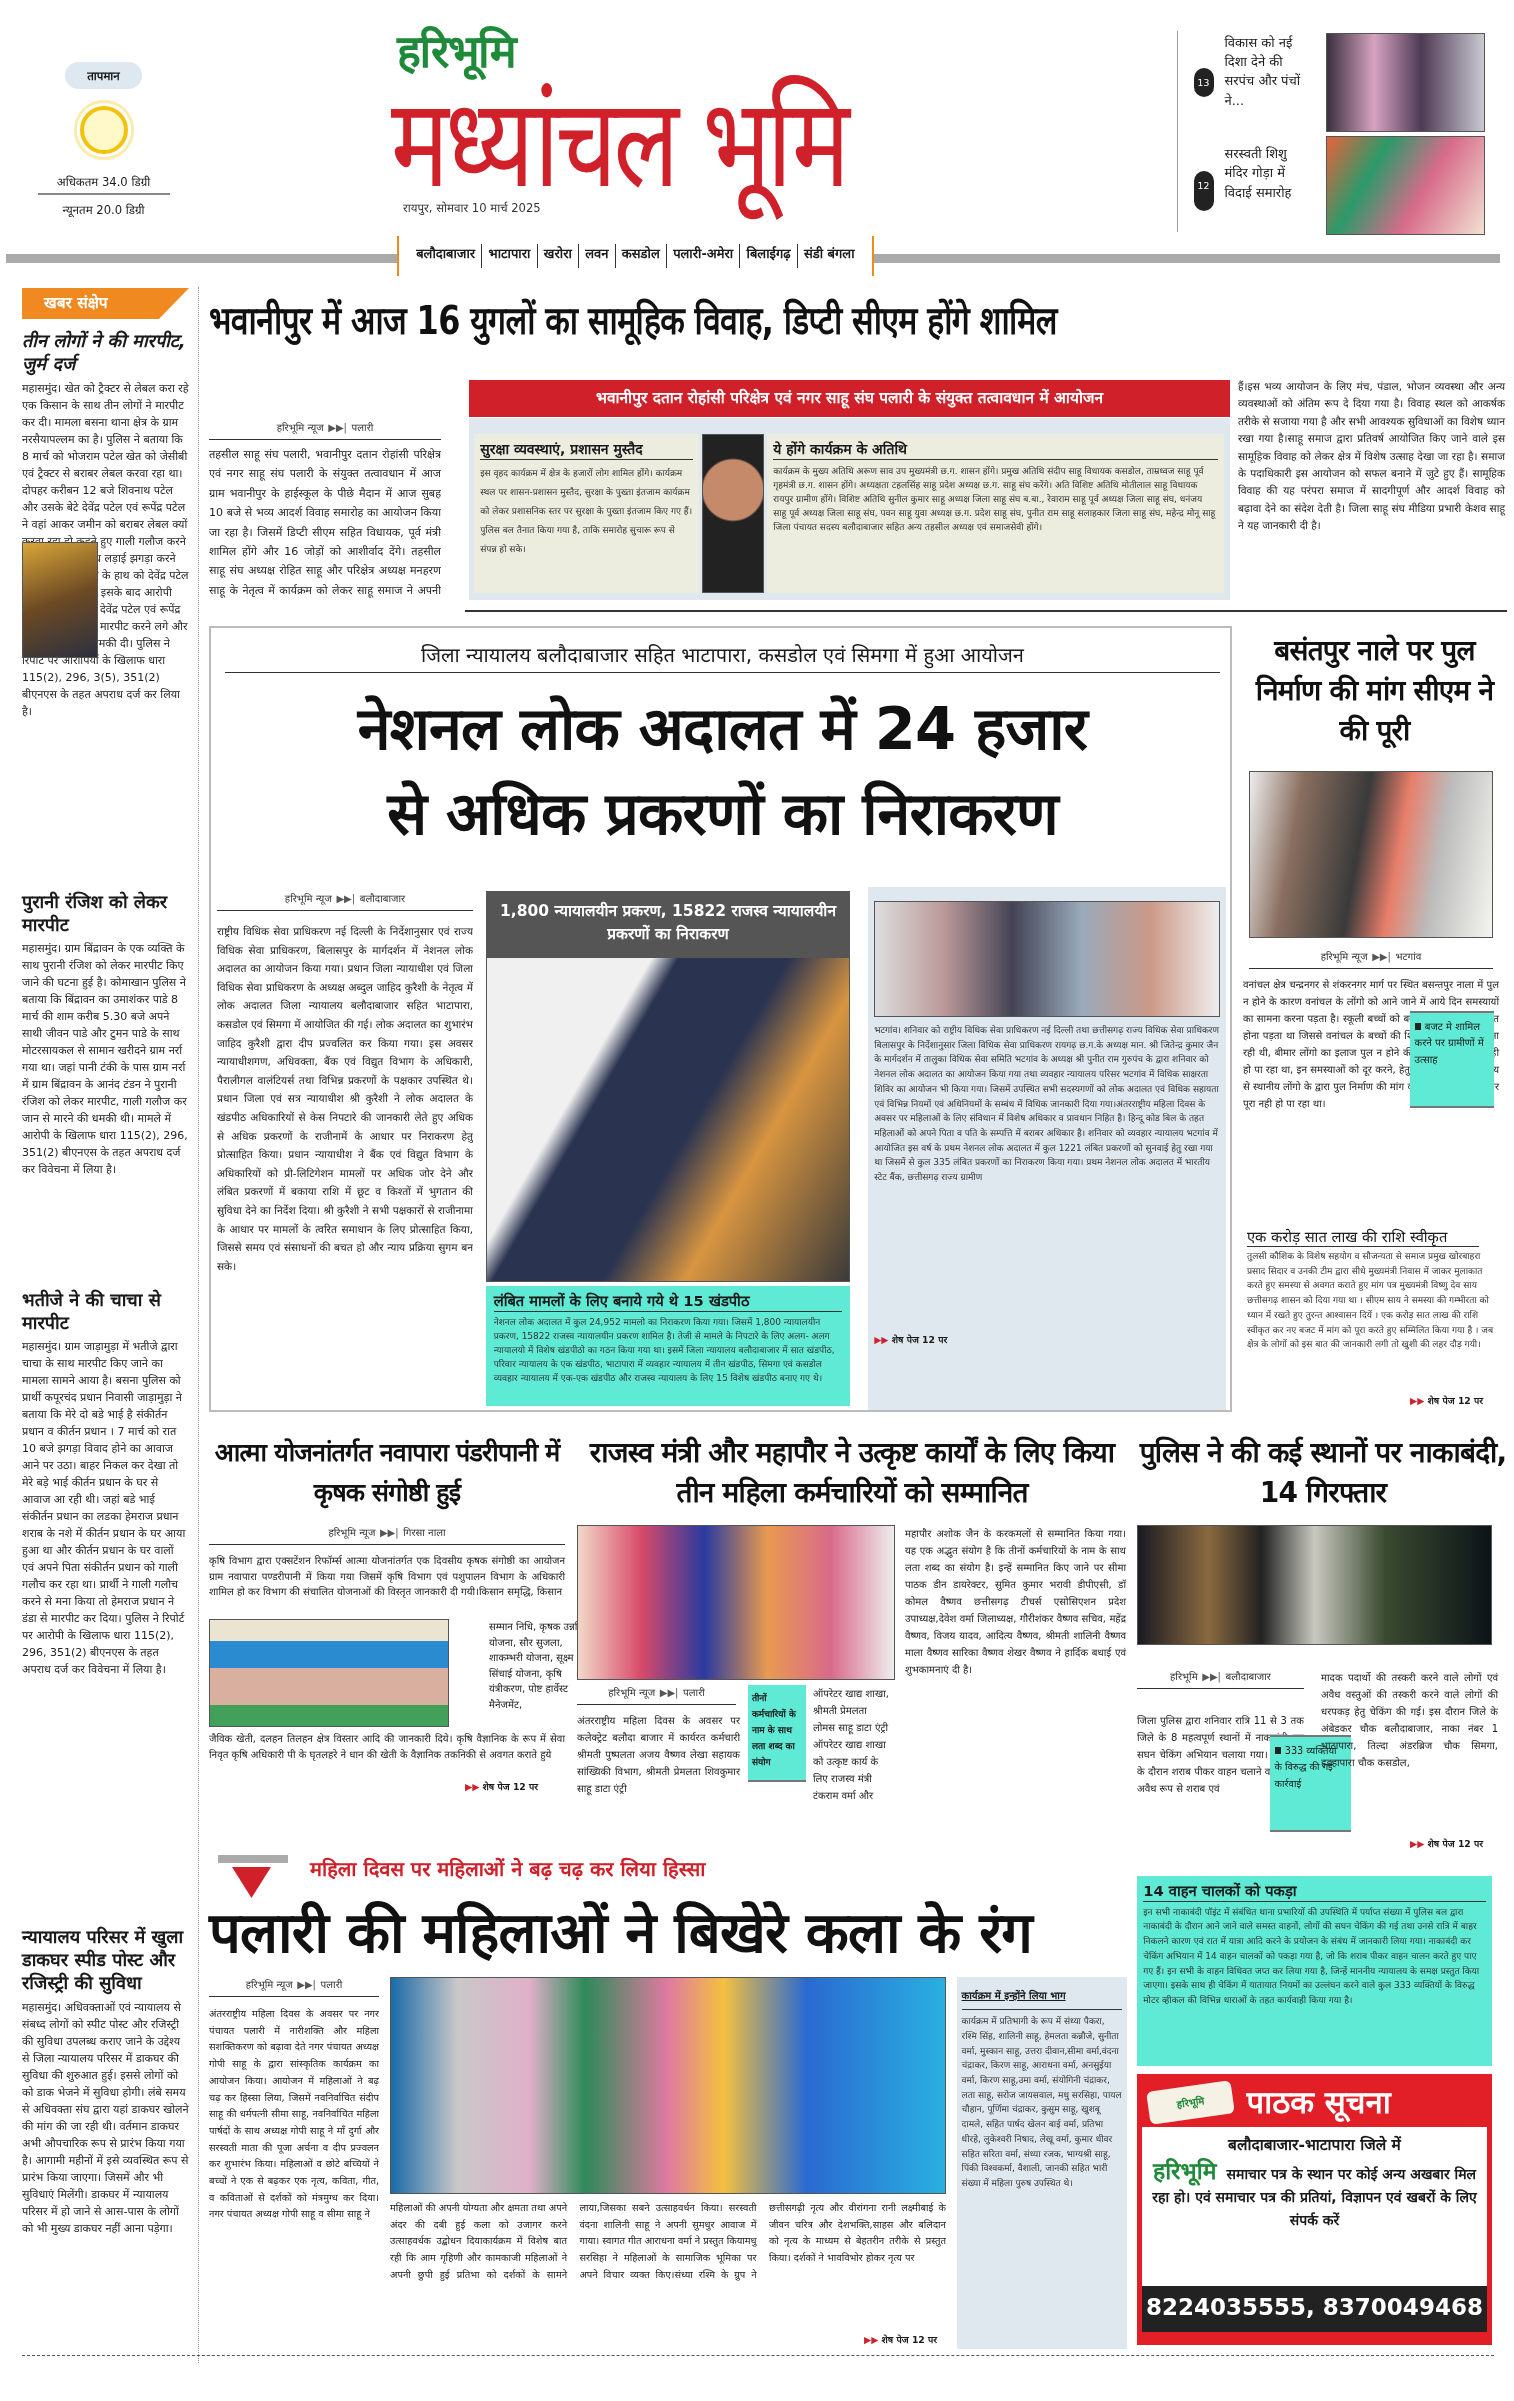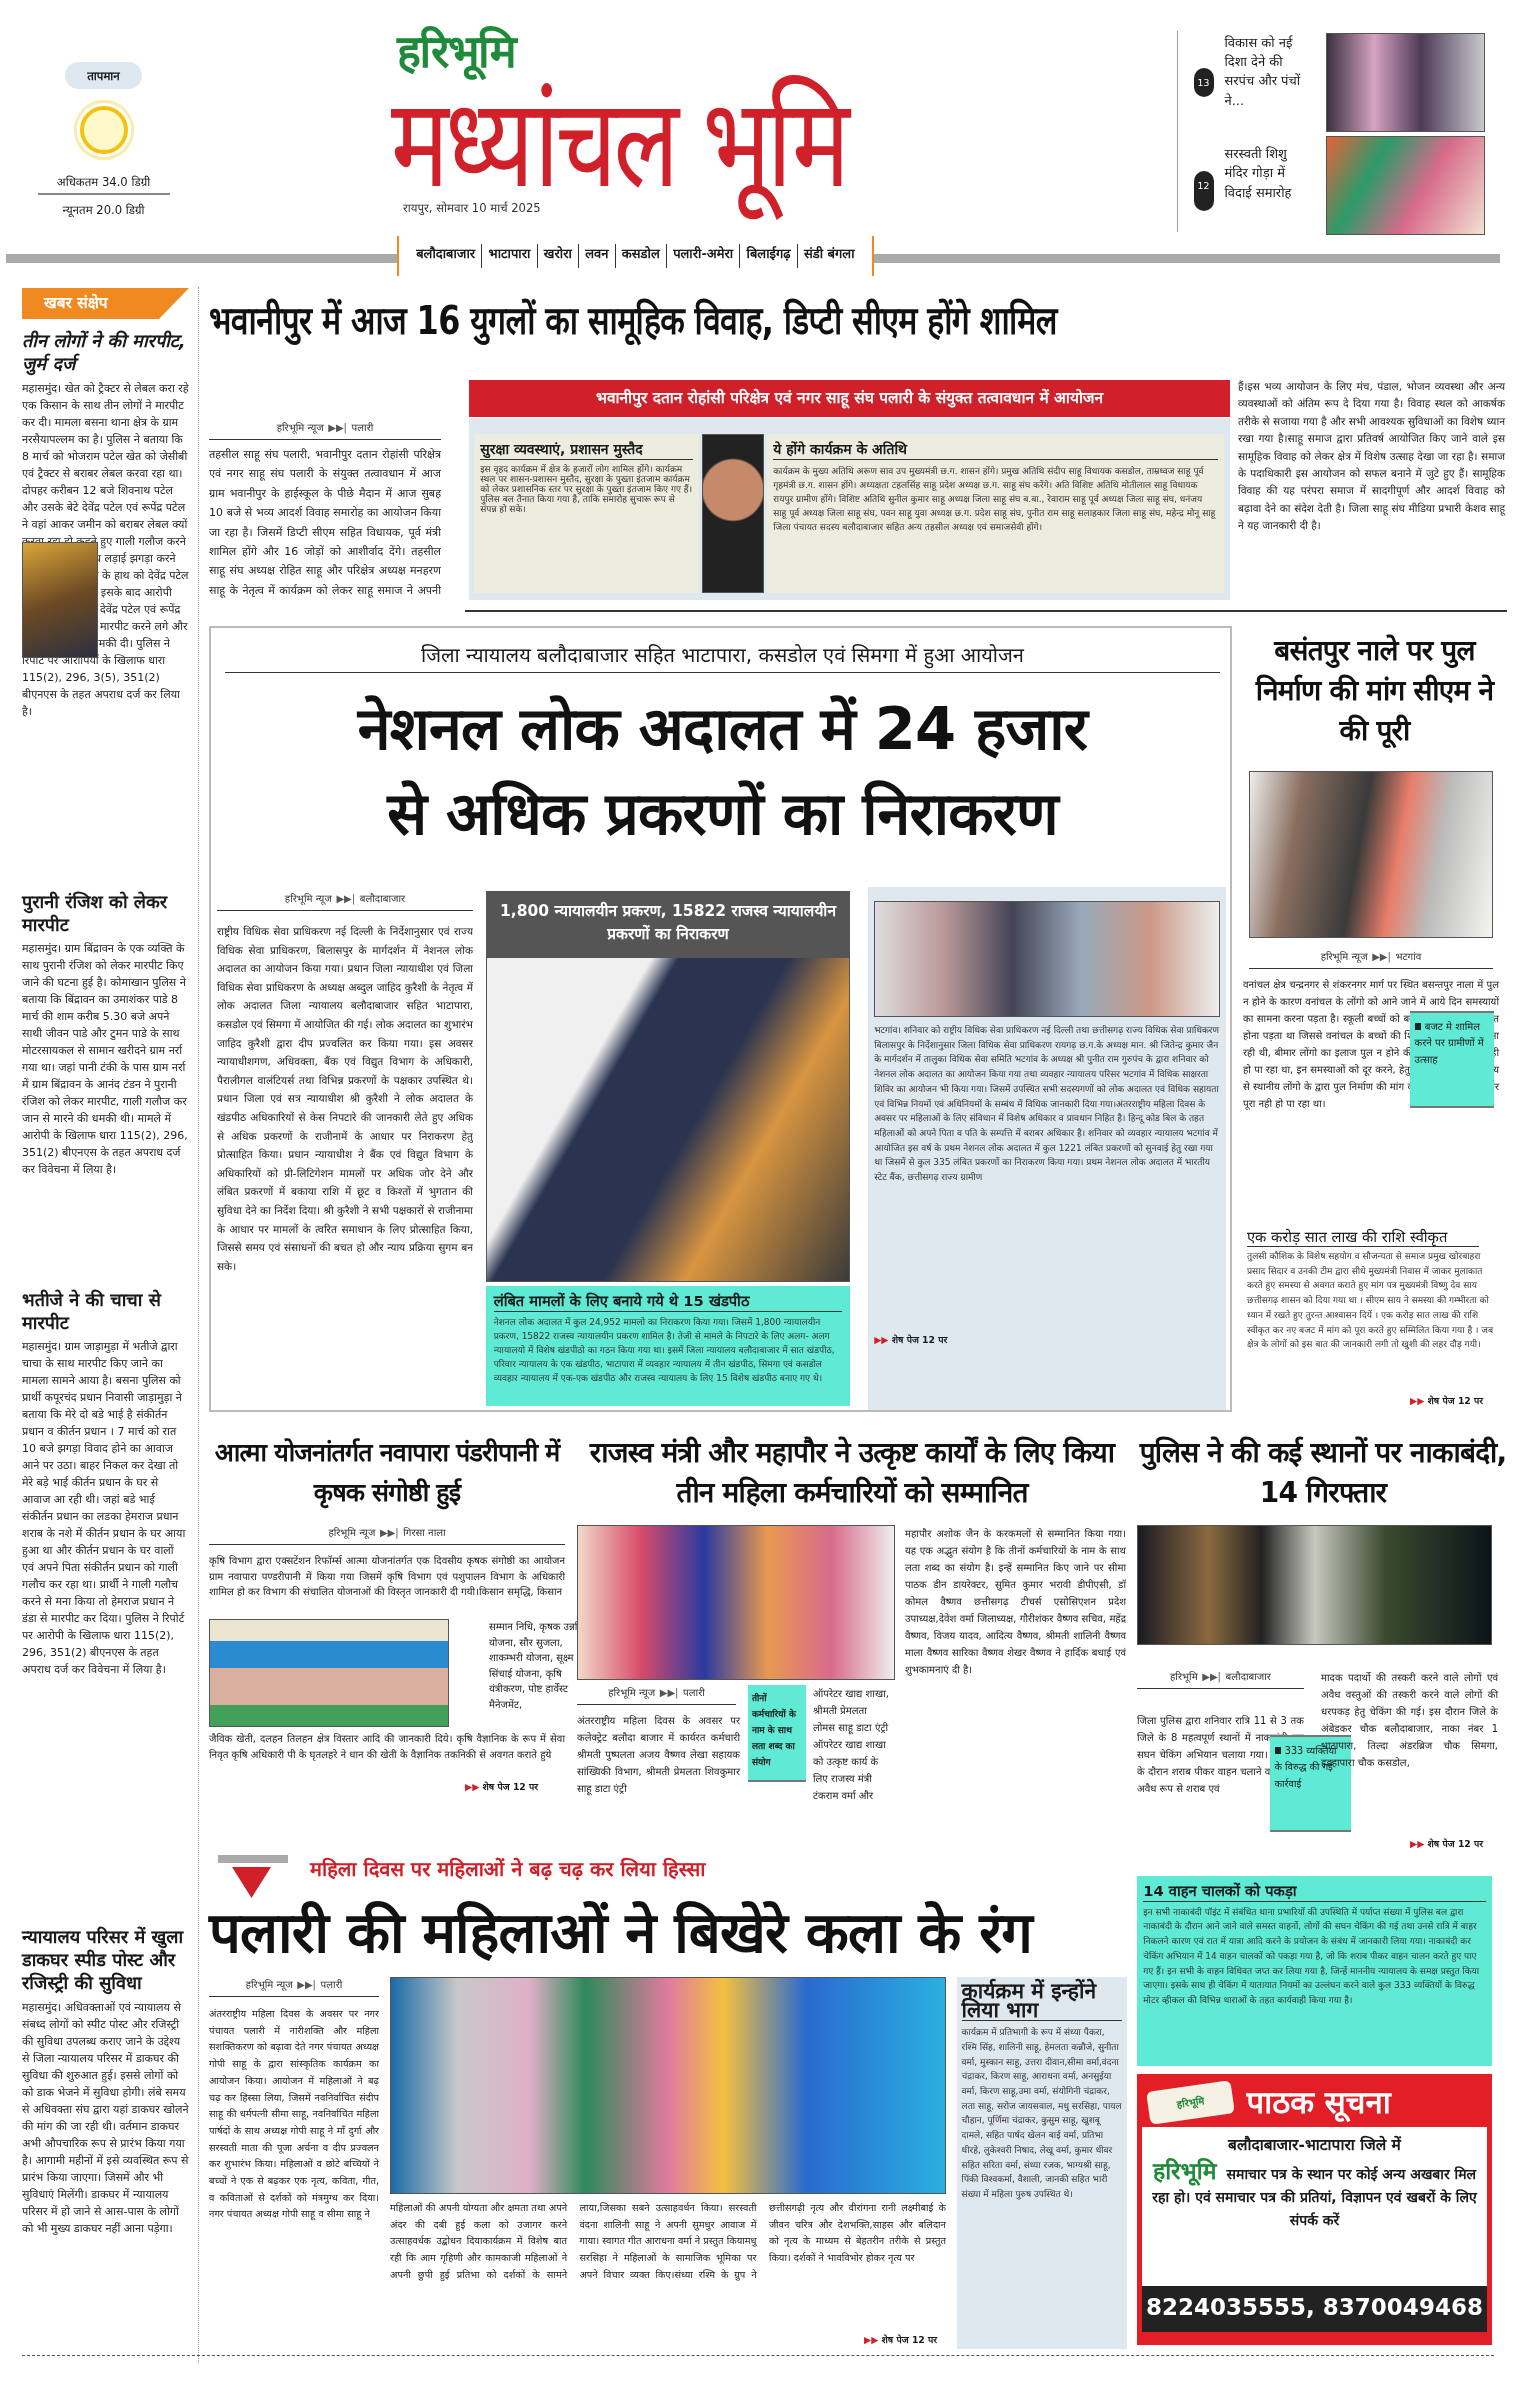--- a/index.html
+++ b/index.html
@@ -78,21 +78,21 @@
 
 <div class="abs" style="left:209px;top:420px;width:232px;">
   <div class="dateline"><span>हरिभूमि न्यूज</span><span class="arrow">▶▶|</span><span>पलारी</span></div>
 </div>
 <div class="abs body-text" style="left:209px;top:445px;width:232px;font-size:11px;line-height:19.4px;height:155px;overflow:hidden;">तहसील साहू संघ पलारी, भवानीपुर दतान रोहांसी परिक्षेत्र एवं नगर साहू संघ पलारी के संयुक्त तत्वावधान में आज ग्राम भवानीपुर के हाईस्कूल के पीछे मैदान में आज सुबह 10 बजे से भव्य आदर्श विवाह समारोह का आयोजन किया जा रहा है। जिसमें डिप्टी सीएम सहित विधायक, पूर्व मंत्री शामिल होंगे और 16 जोड़ों को आशीर्वाद देंगे। तहसील साहू संघ अध्यक्ष रोहित साहू और परिक्षेत्र अध्यक्ष मनहरण साहू के नेतृत्व में कार्यक्रम को लेकर साहू समाज ने अपनी तैयारियां पूरी कर ली</div>
 
 <div class="abs" style="left:469px;top:380px;width:761px;height:37px;background:#d0202a;color:#fff;font-weight:bold;font-size:15.5px;line-height:37px;text-align:center;white-space:nowrap;overflow:hidden;">भवानीपुर दतान रोहांसी परिक्षेत्र एवं नगर साहू संघ पलारी के संयुक्त तत्वावधान में आयोजन</div>
 <div class="abs bluebox" style="left:469px;top:418px;width:761px;height:182px;"></div>
 <div class="abs shadebox" style="left:474px;top:434px;width:225px;height:159px;padding:6.2px;">
   <div class="subhead-u" style="font-size:14px;line-height:18.6px;">सुरक्षा व्यवस्थाएं, प्रशासन मुस्तैद</div>
-  <div class="small-text" style="margin-top:4.6px;font-size:9px;line-height:10px;">इस वृहद कार्यक्रम में क्षेत्र के हजारों लोग शामिल होंगे। कार्यक्रम स्थल पर शासन-प्रशासन मुस्तैद, सुरक्षा के पुख्ता इंतजाम कार्यक्रम को लेकर प्रशासनिक स्तर पर सुरक्षा के पुख्ता इंतजाम किए गए हैं। पुलिस बल तैनात किया गया है, ताकि समारोह सुचारू रूप से संपन्न हो सके।</div>
+  <div class="small-text" style="margin-top:4.6px;font-size:9px;line-height:19px;">इस वृहद कार्यक्रम में क्षेत्र के हजारों लोग शामिल होंगे। कार्यक्रम स्थल पर शासन-प्रशासन मुस्तैद, सुरक्षा के पुख्ता इंतजाम कार्यक्रम को लेकर प्रशासनिक स्तर पर सुरक्षा के पुख्ता इंतजाम किए गए हैं। पुलिस बल तैनात किया गया है, ताकि समारोह सुचारू रूप से संपन्न हो सके।</div>
 </div>
 <div class="photo" style="position:absolute;left:702px;top:434px;width:62px;height:159px;background:radial-gradient(circle at 50% 35%,#c58a6a 0 28%,#222 30% 100%);"></div>
 <div class="abs shadebox" style="left:767px;top:434px;width:457px;height:159px;padding:6.2px;">
   <div class="subhead-u" style="font-size:14px;line-height:18.6px;">ये होंगे कार्यक्रम के अतिथि</div>
   <div class="small-text" style="margin-top:4.6px;font-size:9px;line-height:14px;">कार्यक्रम के मुख्य अतिथि अरूण साव उप मुख्यमंत्री छ.ग. शासन होंगे। प्रमुख अतिथि संदीप साहू विधायक कसडोल, ताम्रध्वज साहू पूर्व गृहमंत्री छ.ग. शासन होंगे। अध्यक्षता टहलसिंह साहू प्रदेश अध्यक्ष छ.ग. साहू संघ करेंगे। अति विशिष्ट अतिथि मोतीलाल साहू विधायक रायपुर ग्रामीण होंगे। विशिष्ट अतिथि सुनील कुमार साहू अध्यक्ष जिला साहू संघ ब.बा., रेवाराम साहू पूर्व अध्यक्ष जिला साहू संघ, धनंजय साहू पूर्व अध्यक्ष जिला साहू संघ, पवन साहू युवा अध्यक्ष छ.ग. प्रदेश साहू संघ, पुनीत राम साहू सलाहकार जिला साहू संघ, महेन्द्र मोनू साहू जिला पंचायत सदस्य बलौदाबाजार सहित अन्य तहसील अध्यक्ष एवं समाजसेवी होंगे।</div>
 </div>
 <div class="abs body-text" style="left:1238px;top:378px;width:267px;font-size:10.5px;line-height:17.4px;">हैं।इस भव्य आयोजन के लिए मंच, पंडाल, भोजन व्यवस्था और अन्य व्यवस्थाओं को अंतिम रूप दे दिया गया है। विवाह स्थल को आकर्षक तरीके से सजाया गया है और सभी आवश्यक सुविधाओं का विशेष ध्यान रखा गया है।साहू समाज द्वारा प्रतिवर्ष आयोजित किए जाने वाले इस सामूहिक विवाह को लेकर क्षेत्र में विशेष उत्साह देखा जा रहा है। समाज के पदाधिकारी इस आयोजन को सफल बनाने में जुटे हुए हैं। सामूहिक विवाह की यह परंपरा समाज में सादगीपूर्ण और आदर्श विवाह को बढ़ावा देने का संदेश देती है। जिला साहू संघ मीडिया प्रभारी केशव साहू ने यह जानकारी दी है।</div>
 <div class="hrule" style="left:465px;top:610px;width:1042px;"></div>
 
 <div class="abs" style="left:209px;top:626px;width:1023px;height:786px;border:2.3px solid #bbb;"></div>
@@ -193,18 +193,18 @@
 <div class="abs" style="left:209px;top:1977px;width:170px;">
   <div class="dateline"><span>हरिभूमि न्यूज</span><span class="arrow">▶▶|</span><span>पलारी</span></div>
 </div>
 <div class="abs body-text" style="left:209px;top:2006px;width:170px;font-size:9.7px;line-height:16.7px;height:349px;overflow:hidden;">अंतरराष्ट्रीय महिला दिवस के अवसर पर नगर पंचायत पलारी में नारीशक्ति और महिला सशक्तिकरण को बढ़ावा देते नगर पंचायत अध्यक्ष गोपी साहू के द्वारा सांस्कृतिक कार्यक्रम का आयोजन किया। आयोजन में महिलाओं ने बढ़ चढ़ कर हिस्सा लिया, जिसमें नवनिर्वाचित संदीप साहू की धर्मपत्नी सीमा साहू, नवनिर्वाचित महिला पार्षदों के साथ अध्यक्ष गोपी साहू ने माँ दुर्गा और सरस्वती माता की पूजा अर्चना व दीप प्रज्वलन कर शुभारंभ किया। महिलाओं व छोटे बच्चियों ने बच्चों ने एक से बढ़कर एक नृत्य, कविता, गीत, व कविताओं से दर्शकों को मंत्रमुग्ध कर दिया। नगर पंचायत अध्यक्ष गोपी साहू व सीमा साहू ने</div>
 
 <div class="photo" style="position:absolute;left:390px;top:1977px;width:556px;height:217px;background:linear-gradient(90deg,#1a6aa8,#c8c8c8 12%,#e0b0c8 25%,#2e8a5a 35%,#e07aa0 50%,#f4c040 60%,#2a6ad0 75%,#2ab0e0);"></div>
 <div class="abs body-text" style="left:390px;top:2200px;width:556px;font-size:9.7px;line-height:16.7px;column-count:3;column-gap:12.4px;height:155px;overflow:hidden;">महिलाओं की अपनी योग्यता और क्षमता तथा अपने अंदर की दबी हुई कला को उजागर करने उत्साहवर्धक उद्बोधन दियाकार्यक्रम में विशेष बात रही कि आम गृहिणी और कामकाजी महिलाओं ने अपनी छुपी हुई प्रतिभा को दर्शकों के सामने लाया,जिसका सबने उत्साहवर्धन किया। सरस्वती वंदना शालिनी साहू ने अपनी सुमधुर आवाज में गाया। स्वागत गीत आराधना वर्मा ने प्रस्तुत कियामधु सरसिहा ने महिलाओं के सामाजिक भूमिका पर अपने विचार व्यक्त किए।संध्या रश्मि के ग्रुप ने छत्तीसगढ़ी नृत्य और वीरांगना रानी लक्ष्मीबाई के जीवन चरित्र और देशभक्ति,साहस और बलिदान को नृत्य के माध्यम से बेहतरीन तरीके से प्रस्तुत किया। दर्शकों ने भावविभोर होकर नृत्य पर</div>
 <div class="abs" style="left:864px;top:2333px;font-size:9.3px;font-weight:bold;"><span style="color:#d0202a;">▶▶ </span><span>शेष पेज 12 पर</span></div>
 
 <div class="abs bluebox" style="left:957px;top:1977px;width:170px;height:372px;padding:4.6px;">
-  <div class="subhead-u" style="font-size:21px;line-height:19px;">कार्यक्रम में इन्होंने लिया भाग</div>
+  <div class="subhead-u" style="font-size:10px;line-height:27px;text-decoration:underline;">कार्यक्रम में इन्होंने लिया भाग</div>
   <div class="small-text" style="margin-top:4.6px;font-size:9px;line-height:14.7px;">कार्यक्रम में प्रतिभागी के रूप में संध्या पैकरा, रश्मि सिंह, शालिनी साहू, हेमलता कन्नौजे, सुनीता वर्मा, मुस्कान साहू, उत्तरा दीवान,सीमा वर्मा,वंदना चंद्राकर, किरण साहू, आराधना वर्मा, अनसुईया वर्मा, किरण साहू,उमा वर्मा, संयोगिनी चंद्राकर, लता साहू, सरोज जायसवाल, मधु सरसिहा, पायल चौहान, पूर्णिमा चंद्राकर, कुसुम साहू, खुशबू दामले, सहित पार्षद खेलन बाई वर्मा, प्रतिभा धीरहे, लुकेश्वरी निषाद, लेखू वर्मा, कुमार धीवर सहित सरिता वर्मा, संध्या रजक, भाग्यश्री साहू, पिंकी विश्वकर्मा, वैशाली, जानकी सहित भारी संख्या में महिला पुरुष उपस्थित थे।</div>
 </div>
 
 <div class="abs" style="left:22px;top:2355px;width:1472px;border-top:1.5px dashed #555;"></div>
 
 
 </body></html>

